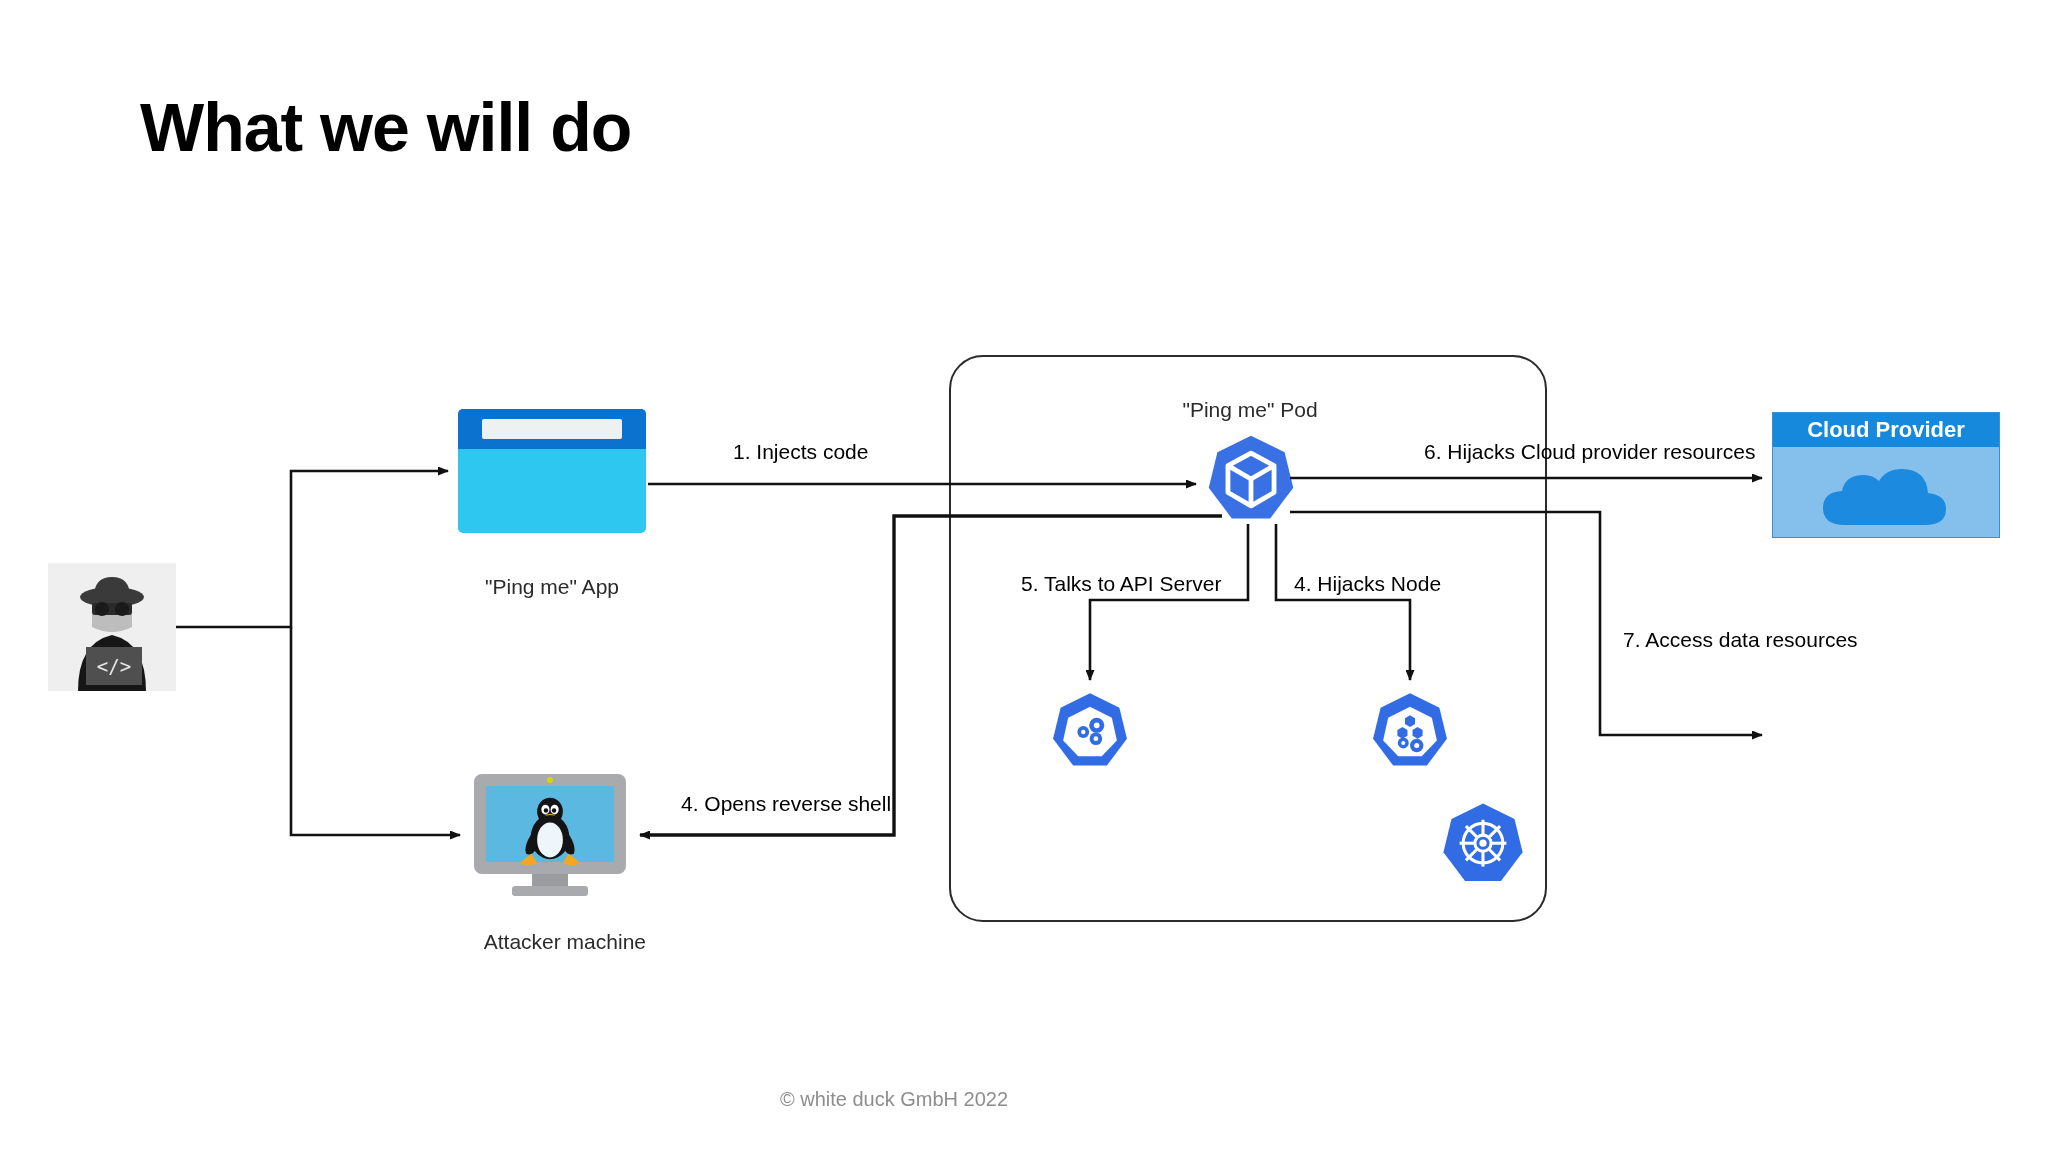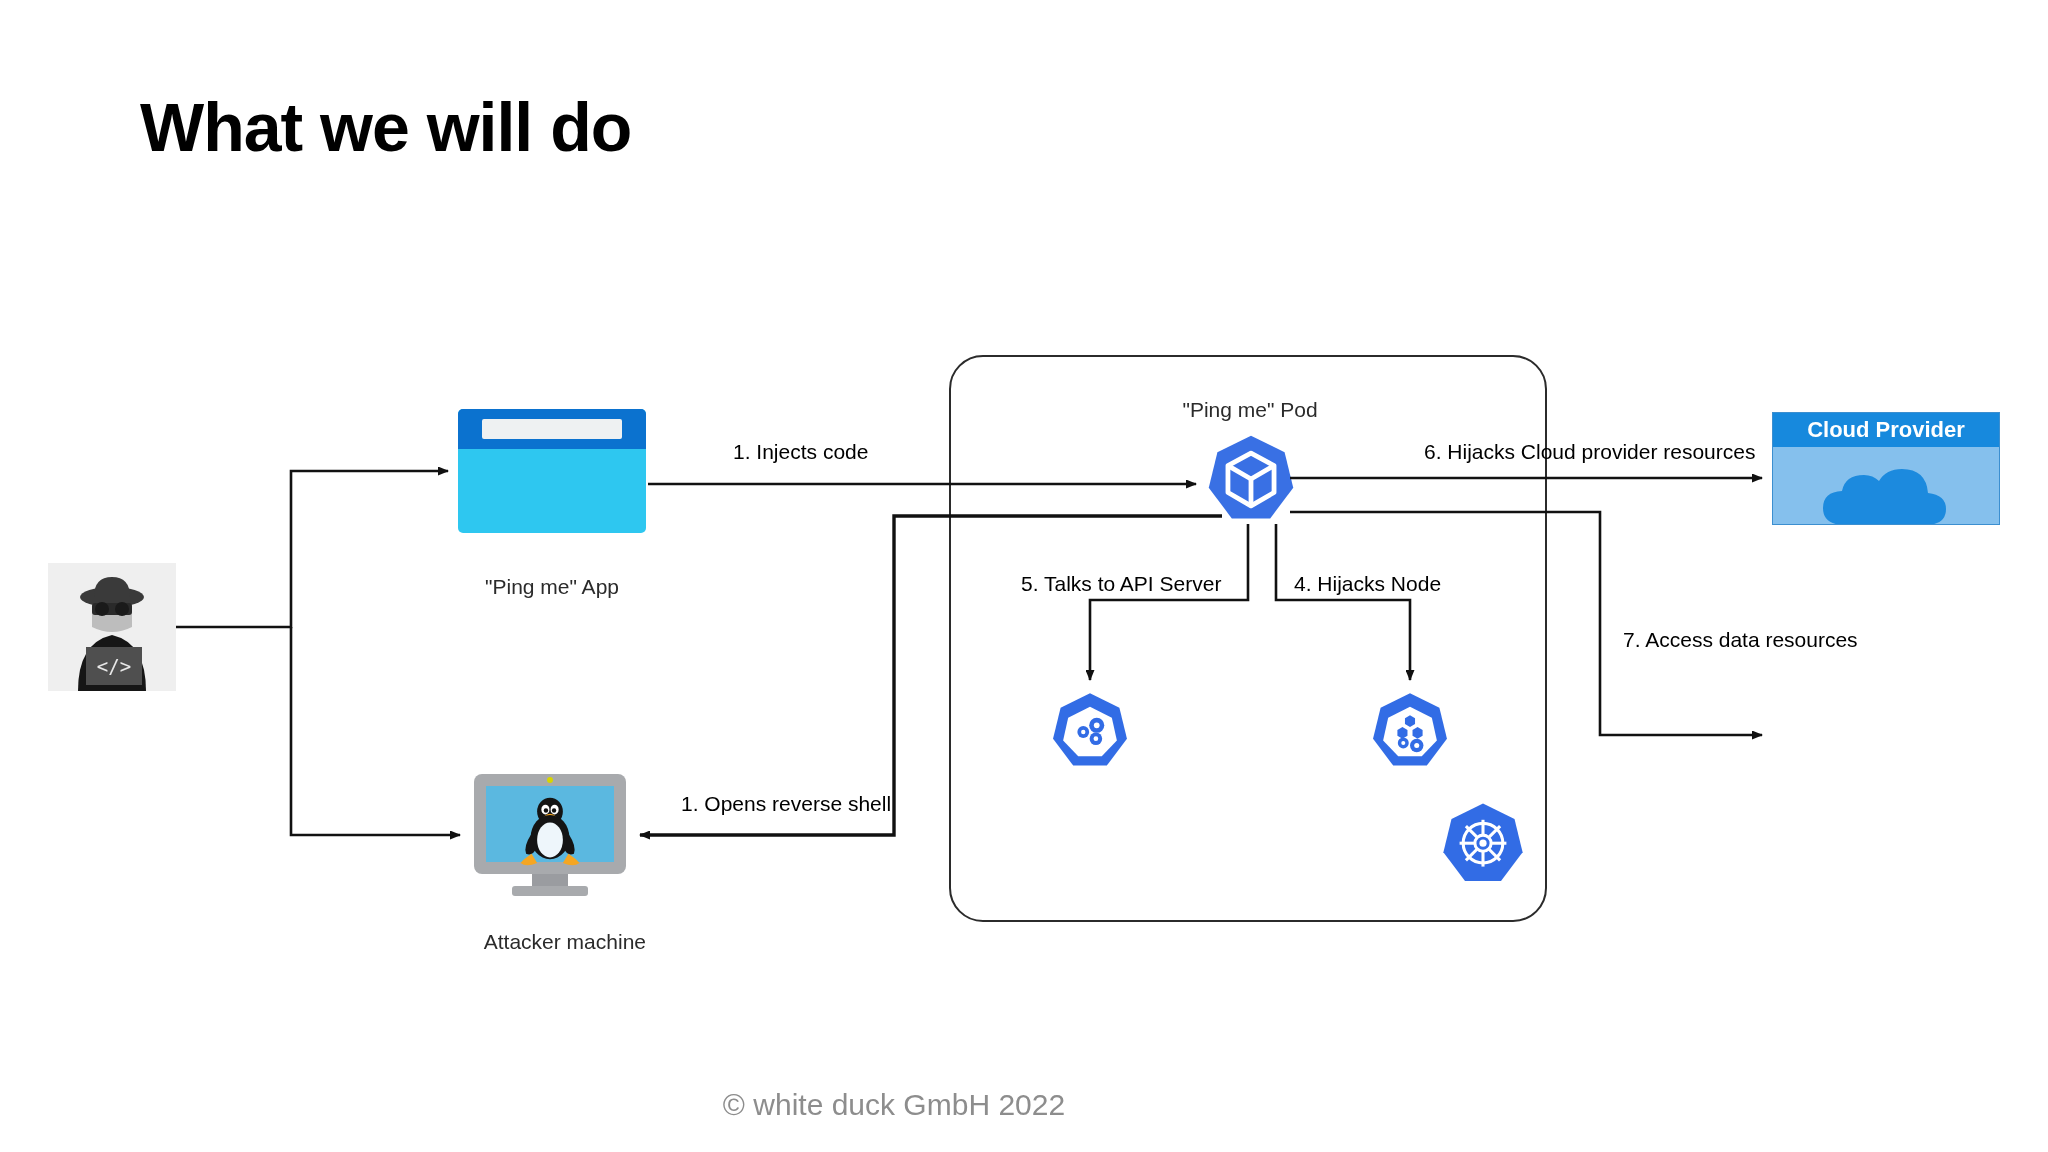--- a/index.html
+++ b/index.html
@@ -21,21 +21,21 @@
     position: absolute; right: 48px; top: 26px;
     width: 250px; height: 92px;
     font-family: "DejaVu Serif", serif;
     font-weight: bold; color: #1a1a1a; line-height: 0.86;
   }
   .logo .l1 { position:absolute; left: 28px; top: 0; font-size: 47px; letter-spacing: -1px; }
   .logo .l2 { position:absolute; left: 86px; top: 40px; font-size: 47px; letter-spacing: -1px; }
 
   .footer {
     position: absolute; left: 0; top: 1088px; width: 1788px;
-    text-align: center; font-size: 30px; color: #8d8d8d;
+    text-align: center; font-size: 20px; color: #8d8d8d;
   }
 
   
   .nlabel {
     position: absolute; font-size: 21px; color: #2b2b2b;
     white-space: nowrap; text-align: center;
   }
   .alabel {
     position: absolute; font-size: 21px; color: #000000;
     white-space: nowrap;
@@ -65,21 +65,21 @@
   
   .cluster {
     position: absolute; left: 949px; top: 355px;
     width: 598px; height: 567px;
     border: 2px solid #2b2b2b; border-radius: 34px;
     background: transparent;
   }
 
   
   .cloudbox {
-    position: absolute; width: 228px; height: 113px;
+    position: absolute; width: 228px; height: 126px;
     background: #85c0ed; border: 1px solid #3c8fd0; overflow: hidden;
   }
   .cloudbox .hdr {
     height: 34px; background: #1789dd; color: #fff;
     font-size: 22px; font-weight: bold; text-align: center; line-height: 34px;
   }
   .cloudbox .body { position: relative; height: 92px; }
   .cloudbox svg { position: absolute; left: 50%; top: 8px; transform: translateX(-50%); }
 
   #cloud-provider { left: 1772px; top: 412px; }
@@ -240,20 +240,20 @@
 
       <path d="M1276 524 L1276 600 L1410 600 L1410 680" marker-end="url(#ah)"></path>
 
       <path d="M1290 478 L1762 478" marker-end="url(#ah)"></path>
 
       <path d="M1290 512 L1600 512 L1600 735 L1762 735" marker-end="url(#ah)"></path>
     </g>
   </svg>
 
   <div class="alabel" style="left:733px; top:440px;">1. Injects code</div>
-  <div class="alabel" style="left:681px; top:792px;">1. Opens reverse shell</div>
+  <div class="alabel" style="left:681px; top:792px;">4. Opens reverse shell</div>
   <div class="alabel" style="left:1021px; top:572px;">5. Talks to API Server</div>
   <div class="alabel" style="left:1294px; top:572px;">4. Hijacks Node</div>
   <div class="alabel" style="left:1623px; top:628px;">7. Access data resources</div>
   <div class="alabel" style="left:1424px; top:440px;">6. Hijacks Cloud provider resources</div>
 
   <div class="footer">© white duck GmbH 2022</div>
 </div>
 
 </body></html>

